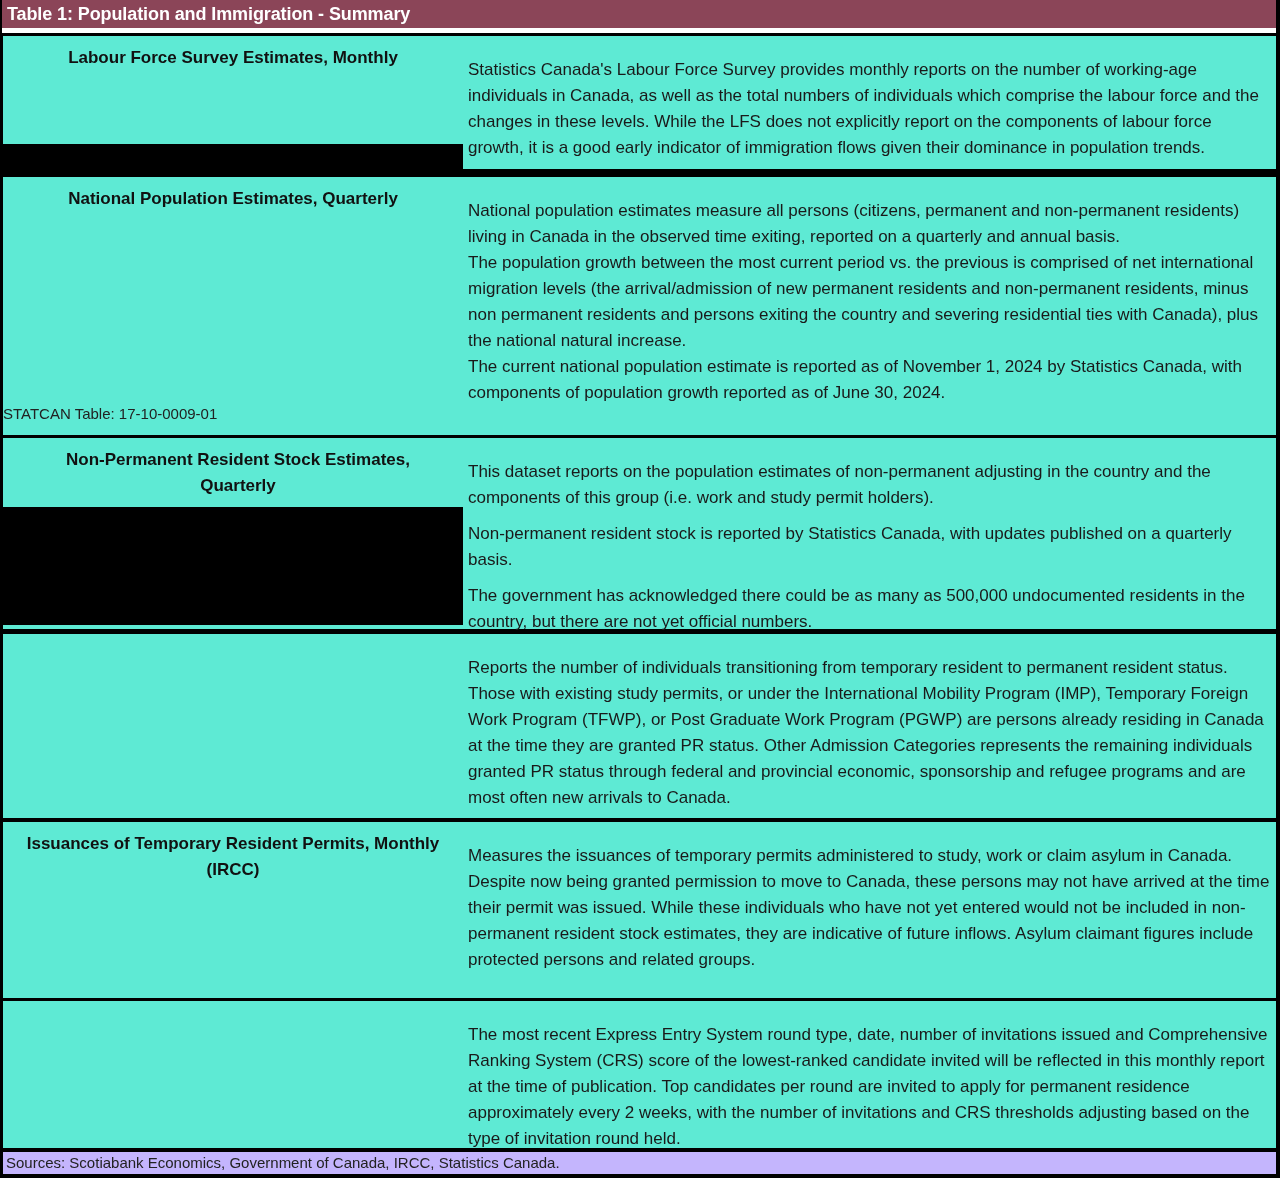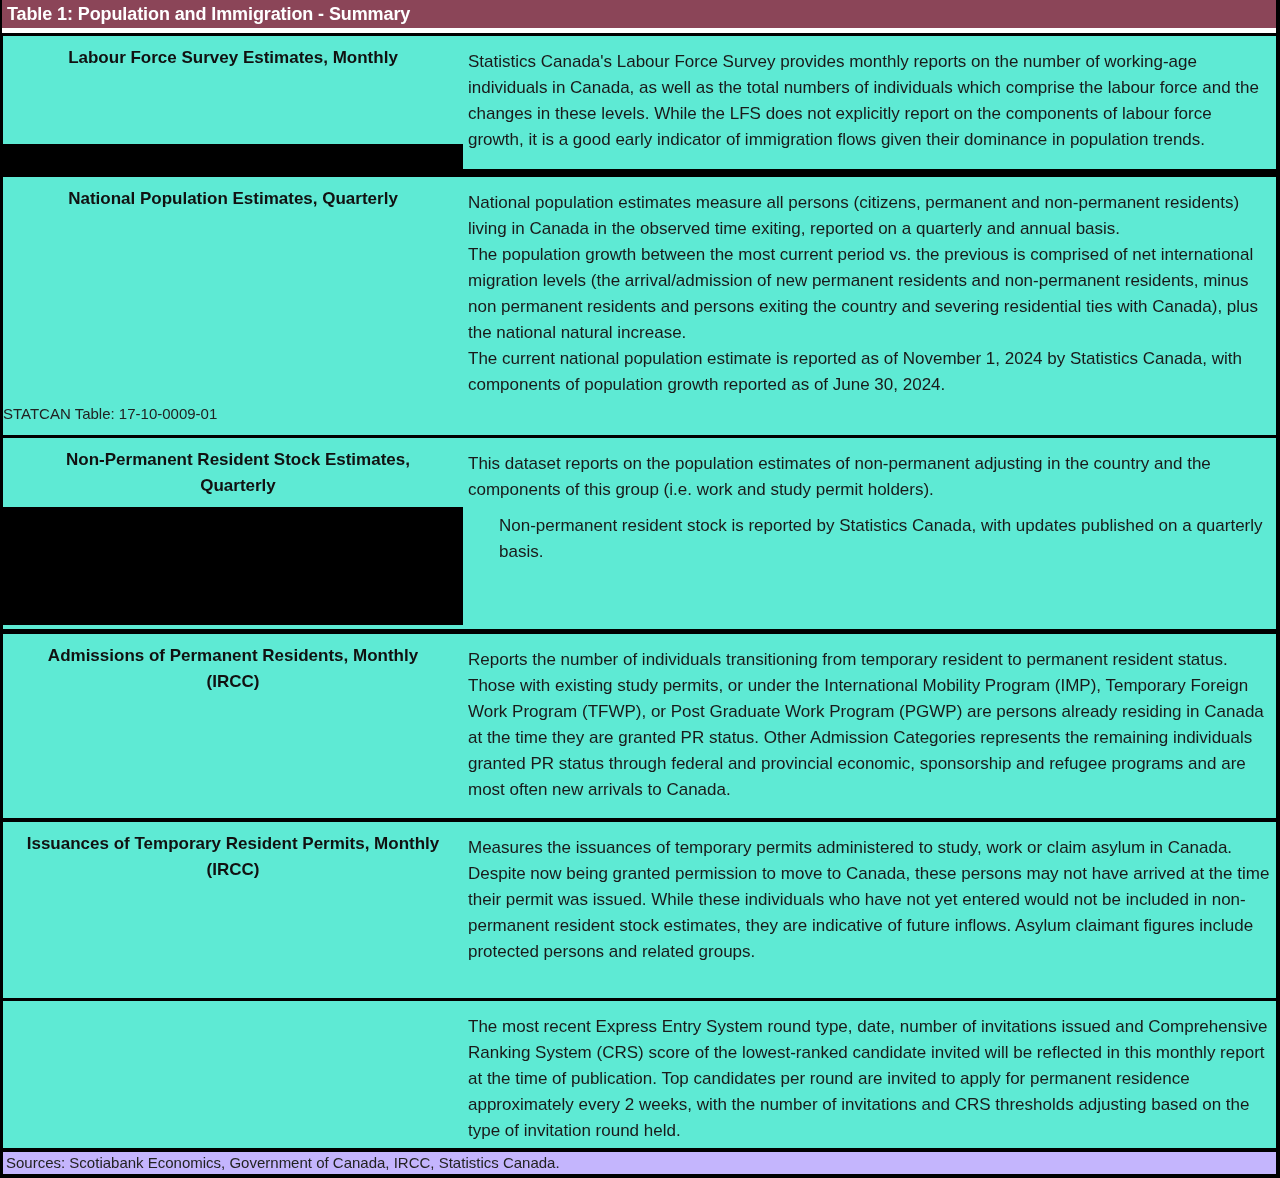--- a/index.html
+++ b/index.html
@@ -15,26 +15,26 @@
     }
     .title-gap { position: absolute; left: 2px; top: 28px; width: 1274px; height: 5px; background: #fff; }
 
     .row { position: absolute; left: 3px; width: 1273px; background: #5eead4; }
     .row .left {
       position: absolute; left: 0; top: 0; width: 460px; height: 100%;
       text-align: center; font-weight: bold; font-size: 17px; line-height: 26px;
       padding-top: 9px;
     }
     .row .right {
-      position: absolute; left: 465px; top: 4px; right: 0; height: 100%;
+      position: absolute; left: 465px; top: 12px; right: 0; height: 100%;
       font-size: 17px; line-height: 26px; padding-top: 9px; padding-right: 4px;
       color: #1a1a1a; overflow: hidden;
     }
     .row .right p { margin: 0; }
-    .row .right p.spaced { margin-top: 10px; margin-left: 31px; }
+    .row .right p.spaced { margin-top: 10px; }
 
     .redact { position: absolute; background: #000; }
 
     .stat-note {
       position: absolute; left: 0; width: 460px; text-align: left;
       font-weight: normal; font-size: 15px; color: #222;
     }
 
     .footer {
       position: absolute; left: 3px; top: 1152px; width: 1273px; height: 22px;
@@ -65,26 +65,26 @@
       <p>The population growth between the most current period vs. the previous is comprised of net international migration levels (the arrival/admission of new permanent residents and non-permanent residents, minus non permanent residents and persons exiting the country and severing residential ties with Canada), plus the national natural increase.</p>
       <p>The current national population estimate is reported as of November 1, 2024 by Statistics Canada, with components of population growth reported as of June 30, 2024.</p>
     </div>
   </div>
 
   <div class="row" style="top:438px; height:191px;">
     <div class="left" style="padding-left:50px; padding-right:40px;">Non-Permanent Resident Stock Estimates, Quarterly</div>
     <div class="right">
       <p>This dataset reports on the population estimates  of non-permanent adjusting in the country and the components of this group (i.e. work and study permit holders).</p>
       <p class="spaced">Non-permanent resident stock is reported by Statistics Canada, with updates published on a quarterly basis.</p>
+      <p class="spaced">The government has acknowledged there could be as many as 500,000 undocumented residents in the country, but there are not yet official numbers.</p>
     </div>
     <div class="redact" style="left:-3px; top:69px; width:463px; height:118px;"></div>
   </div>
 
   <div class="row" style="top:634px; height:184px;">
-    <div class="left" style="padding-left:30px; padding-right:30px;">Admissions of Permanent Residents, Monthly (IRCC)</div>
     <div class="right">
       <p>Reports the number of individuals transitioning from temporary resident to permanent resident status. Those with existing study permits, or under the International Mobility Program (IMP), Temporary Foreign Work Program (TFWP), or Post Graduate Work Program (PGWP) are persons already residing in Canada at the time they are granted PR status. Other Admission Categories represents the remaining individuals granted PR status through federal and provincial economic, sponsorship and refugee programs and are most often new arrivals to Canada.</p>
     </div>
   </div>
 
   <div class="row" style="top:822px; height:176px;">
     <div class="left" style="padding-left:2px; padding-right:2px;">Issuances of Temporary Resident Permits, Monthly (IRCC)</div>
     <div class="right">
       <p>Measures the issuances of temporary permits administered to study, work or claim asylum in Canada. Despite now being granted permission to move to Canada, these persons may not have arrived at the time their permit was issued. While these individuals who have not yet entered would not be included in non-permanent resident stock estimates, they are indicative of future inflows. Asylum claimant figures include protected persons and related groups.</p>
     </div>

